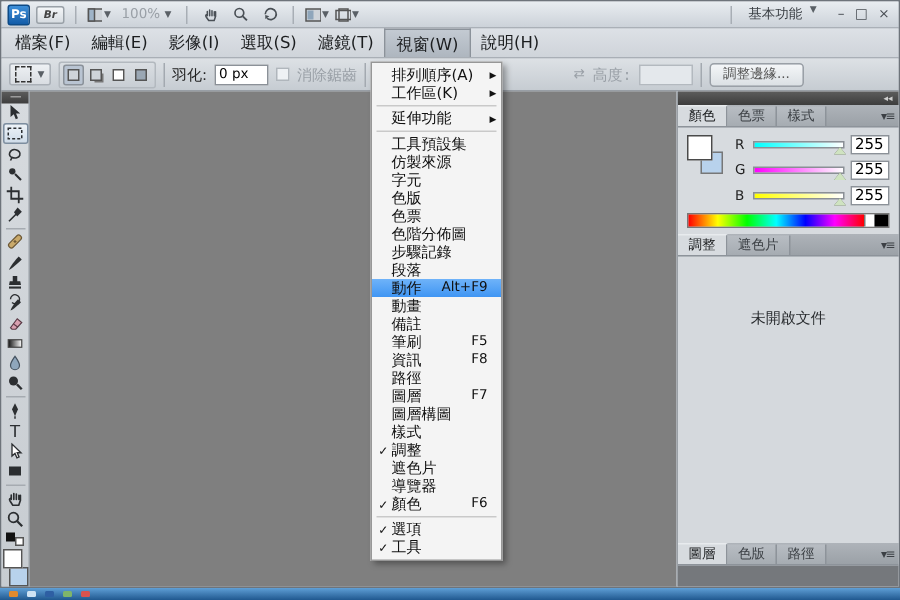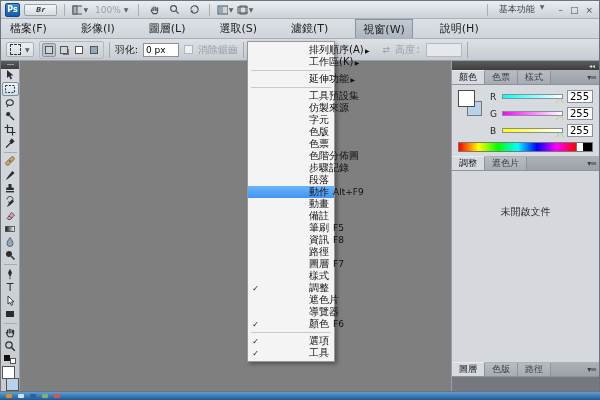--- a/index.html
+++ b/index.html
@@ -6,36 +6,36 @@
   html,body { width:600px; height:400px; overflow:hidden; background:#000; }
   .window { position:absolute; left:0; top:0; width:600px; height:392px;
             border:1px solid #6e747b; background:#ced3d9; }
 
   
   .titlebar { height:18px; display:flex; align-items:center; gap:4px; padding:0 4px;
               background:linear-gradient(#e9edf1,#ccd2d9); border-bottom:1px solid #aab0b7; }
   .ps-logo { width:15px; height:14px; border-radius:2px; background:linear-gradient(#3d8fd9,#135ca8);
              color:#fff; font-size:8px; font-weight:bold; display:flex; align-items:center;
              justify-content:center; border:1px solid #0d4a86; }
-  .br-btn { width:33px; height:12px; border-radius:2px; background:linear-gradient(#f4f6f8,#d7dce1);
+  .br-btn { width:19px; height:12px; border-radius:2px; background:linear-gradient(#f4f6f8,#d7dce1);
             border:1px solid #9aa1a8; color:#444; font-size:7px; font-weight:bold;
             display:flex; align-items:center; justify-content:center;font-style:italic; }
   .tb-sep { width:1px; height:12px; background:#a8aeb5; margin:0 3px; }
   .tb-icon { width:16px; height:14px; display:flex; align-items:center; justify-content:center;
              color:#5a6066; font-size:10px; }
   .tb-drop { font-size:6px; color:#5a6066; margin-left:1px; }
   .zoom-box { color:#9aa0a7; font-size:9px; display:flex; align-items:center; gap:2px; padding:0 3px;text-align:right; }
   .titlebar .spacer { flex:1; }
   .workspace { font-size:9px; color:#3a3f44; display:flex; align-items:flex-start; gap:4px; padding:0 4px; }
   .win-controls { display:flex; gap:7px; margin-left:6px; padding-right:2px; }
   .win-controls span { font-size:9px; color:#4a4f55; line-height:14px; }
 
   
   .menubar { height:20px; display:flex; align-items:stretch; padding:0 2px;
-             background:linear-gradient(#dde1e6,#cfd4da); border-bottom:1px solid #a9afb6;gap:20px; }
+             background:linear-gradient(#dde1e6,#cfd4da); border-bottom:1px solid #a9afb6; }
   .menu-item { font-size:11px; color:#1b1d1f; padding:0 7px; display:flex; align-items:center; }
   .menu-item.active { background:linear-gradient(#c3cad2,#aeb6bf); border:1px solid #8b929a;
                       border-bottom:none; }
 
   
   .optionsbar { height:22px; display:flex; align-items:center; gap:5px; padding:0 5px;
                 background:linear-gradient(#dde1e5,#c6ccd2); border-bottom:1px solid #989ea5; }
   .opt-sep { width:1px; height:16px; background:#a3a9b0; }
   .tool-well { display:flex; align-items:center; gap:3px; padding:1px 3px; border:1px solid #aab0b7;
                border-radius:2px; background:linear-gradient(#eef1f4,#d9dde2); }
@@ -121,21 +121,21 @@
   .empty-doc { text-align:center; font-size:10px; color:#2a2d30; margin-top:30px; }
 
   .layers-panel { height:14px; background:#75787c; }
 
   
   .win-menu { position:absolute; left:246px; top:40px; width:88px; background:#f4f4f4;
               border:1px solid #979797; box-shadow:2px 2px 4px rgba(0,0,0,.35); z-index:20;
               padding:2px 0; }
   .mi { height:12px; display:flex; align-items:center; font-size:10px; color:#111; padding:0 3px 0 2px; }
   .mi .chk { width:11px; font-size:8px; text-align:center; flex:none; }
-  .mi .lbl { flex:1; white-space:nowrap;margin-left:48px; }
+  .mi .lbl { flex:1; white-space:nowrap; }
   .mi .sc { font-size:9px; margin-left:4px; }
   .mi .sub { font-size:6px; width:6px; flex:none; text-align:right; }
   .mi.hl { background:linear-gradient(#6fb3f9,#3f95f3); }
   .mi-sep { height:1px; background:#c9c9c9; margin:2px 3px; }
 
   
   .taskbar { position:absolute; left:0; top:392px; width:600px; height:8px;
              background:linear-gradient(#5f9fd6,#20588f); display:flex; align-items:center; gap:6px; padding:0 6px; }
   .tb-blob { width:6px; height:4px; border-radius:1px; }
 </style>
@@ -200,22 +200,22 @@
     </div>
     <div class="win-controls">
       <span>–</span>
       <span>□</span>
       <span>×</span>
     </div>
   </div>
 
   <div class="menubar">
     <div class="menu-item">檔案(F)</div>
+    <div class="menu-item">編輯(E)</div>
     <div class="menu-item">影像(I)</div>
-    <div class="menu-item">圖層(L)</div>
     <div class="menu-item">選取(S)</div>
     <div class="menu-item">濾鏡(T)</div>
     <div class="menu-item active">視窗(W)</div>
     <div class="menu-item">說明(H)</div>
   </div>
 
   <div class="optionsbar">
     <div class="tool-well">
       <span class="marquee-glyph"></span>
       <span class="tb-drop">▼</span>
@@ -242,20 +242,21 @@
     <div class="opt-sep"></div>
     <span class="opt-label">樣式:</span>
     <div class="dropdown">
       <span>正常</span>
       <span class="arr">▼</span>
     </div>
     <span class="link-glyph" style="margin-left:48px;">⇄</span>
     <span class="opt-label disabled">高度:</span>
     <input class="opt-input" disabled="" style="">
     <div class="opt-sep"></div>
+    <button class="refine-btn">調整邊緣...</button>
   </div>
 
   <div class="main">
 
     <div class="toolbar">
       <div class="panel-grip">
           <i></i>
         </div>
 
       <div class="tool">
@@ -553,20 +554,25 @@
         <span class="sub"></span>
       </div>
     <div class="mi">
         <span class="chk"></span>
         <span class="lbl">圖層</span>
         <span class="sc">F7</span>
         <span class="sub"></span>
       </div>
     <div class="mi">
         <span class="chk"></span>
+        <span class="lbl">圖層構圖</span>
+        <span class="sub"></span>
+      </div>
+    <div class="mi">
+        <span class="chk"></span>
         <span class="lbl">樣式</span>
         <span class="sub"></span>
       </div>
     <div class="mi">
         <span class="chk">✓</span>
         <span class="lbl">調整</span>
         <span class="sub"></span>
       </div>
     <div class="mi">
         <span class="chk"></span>

